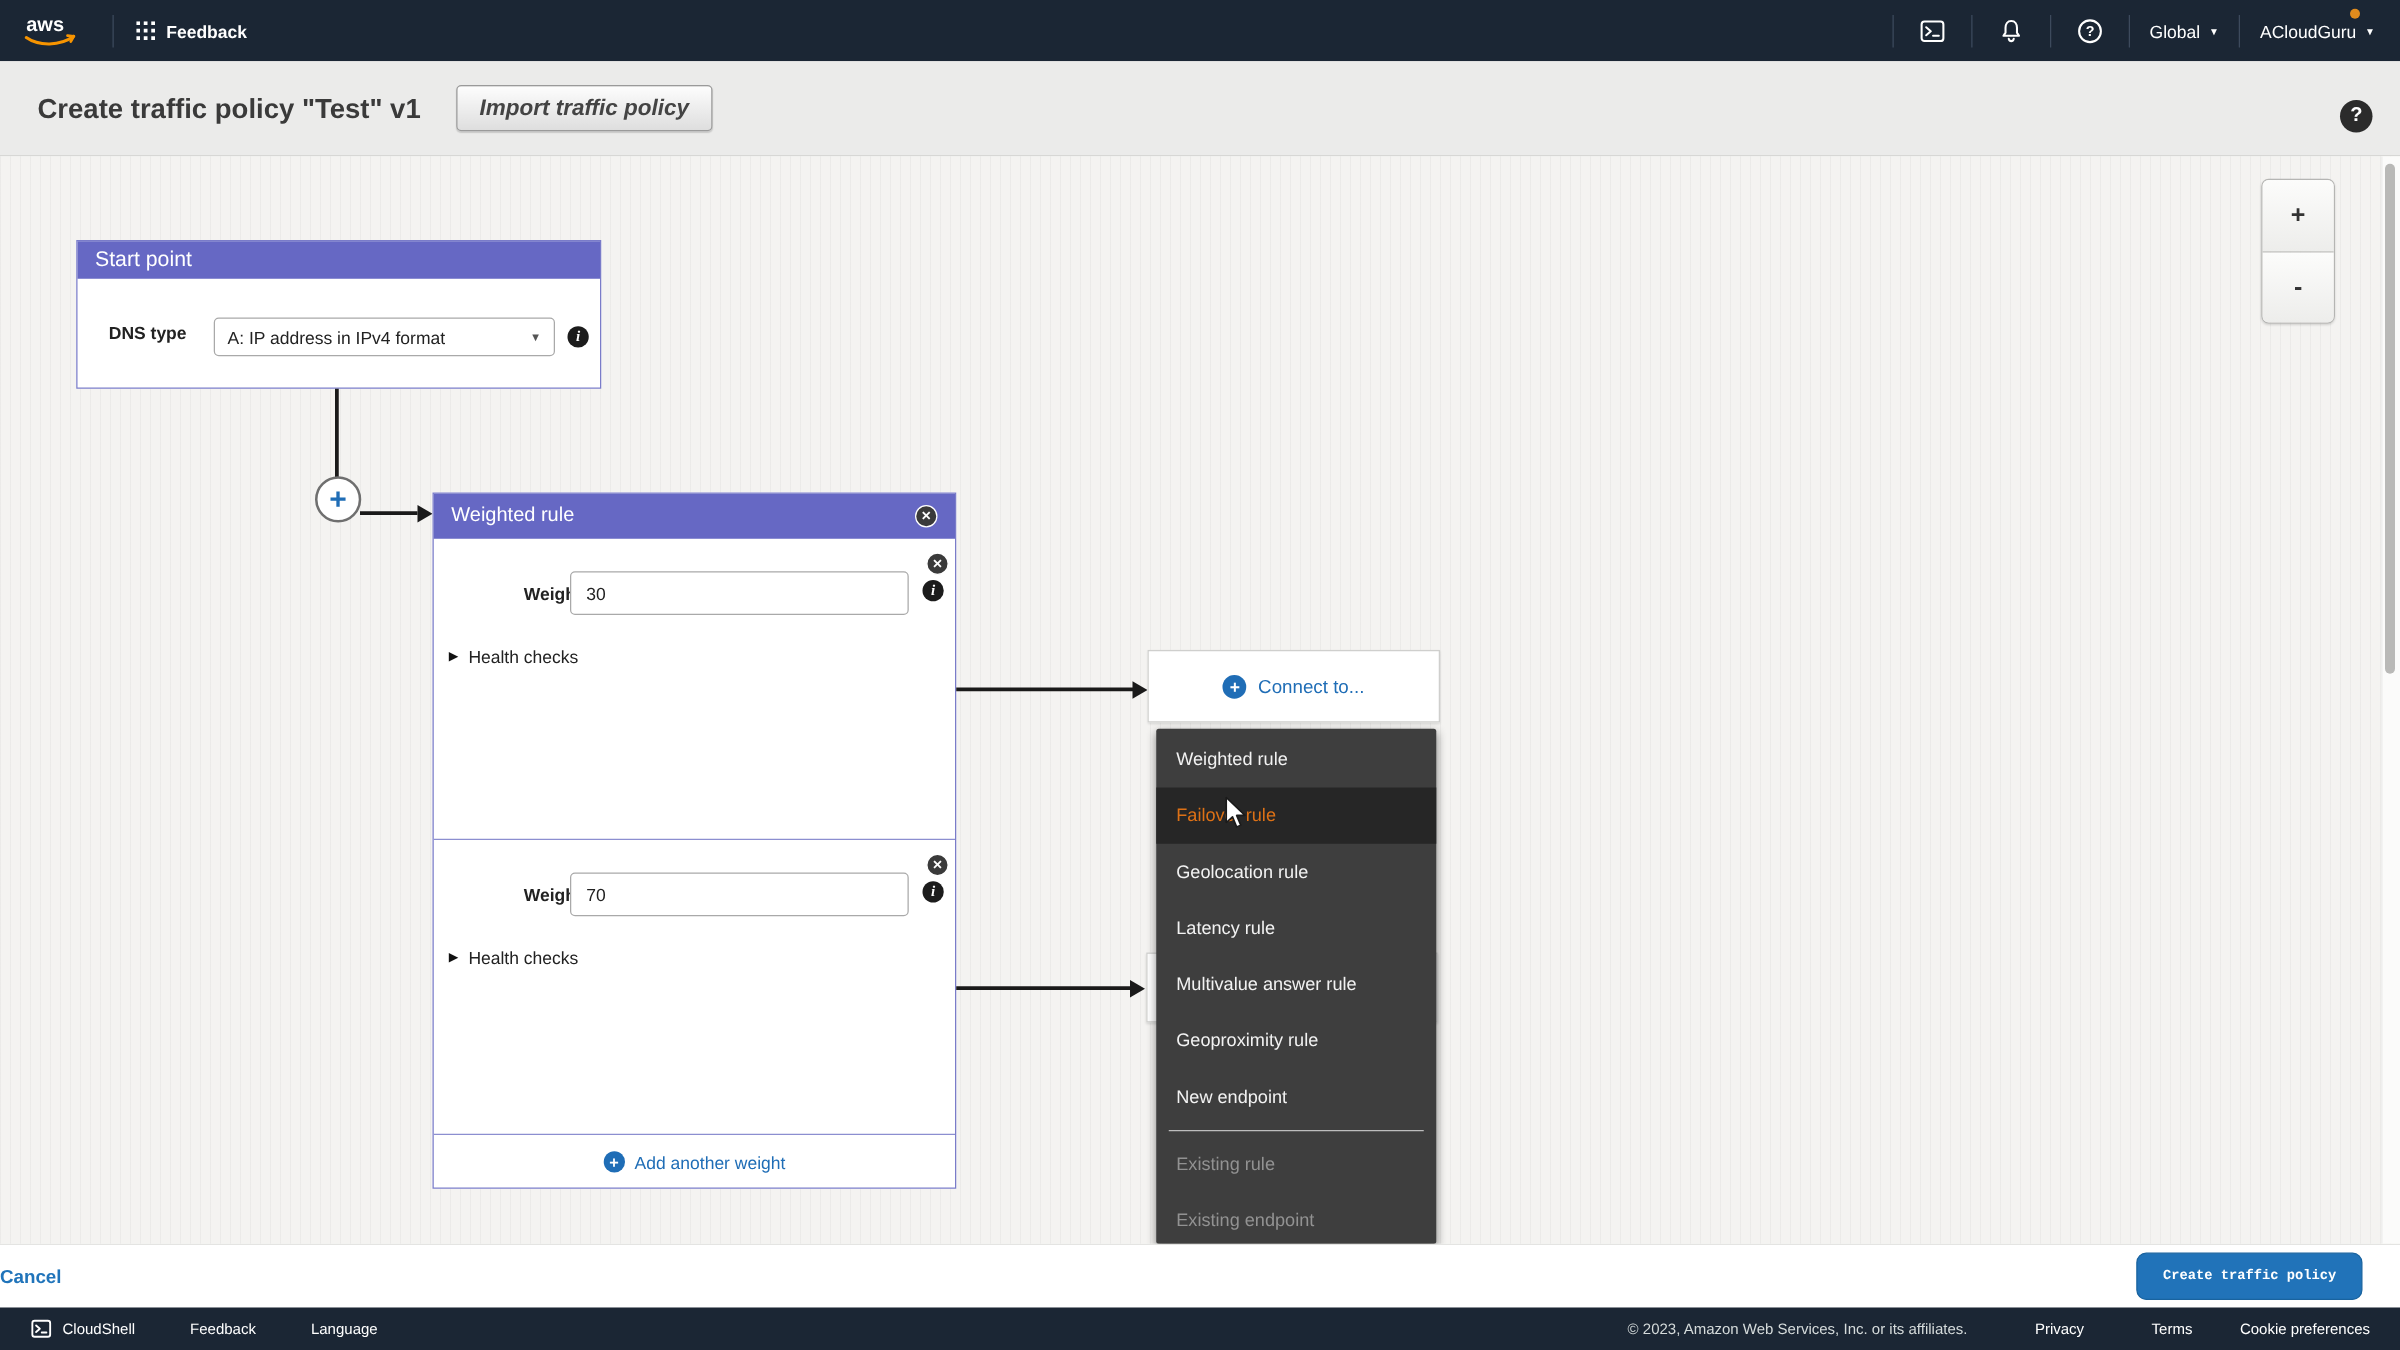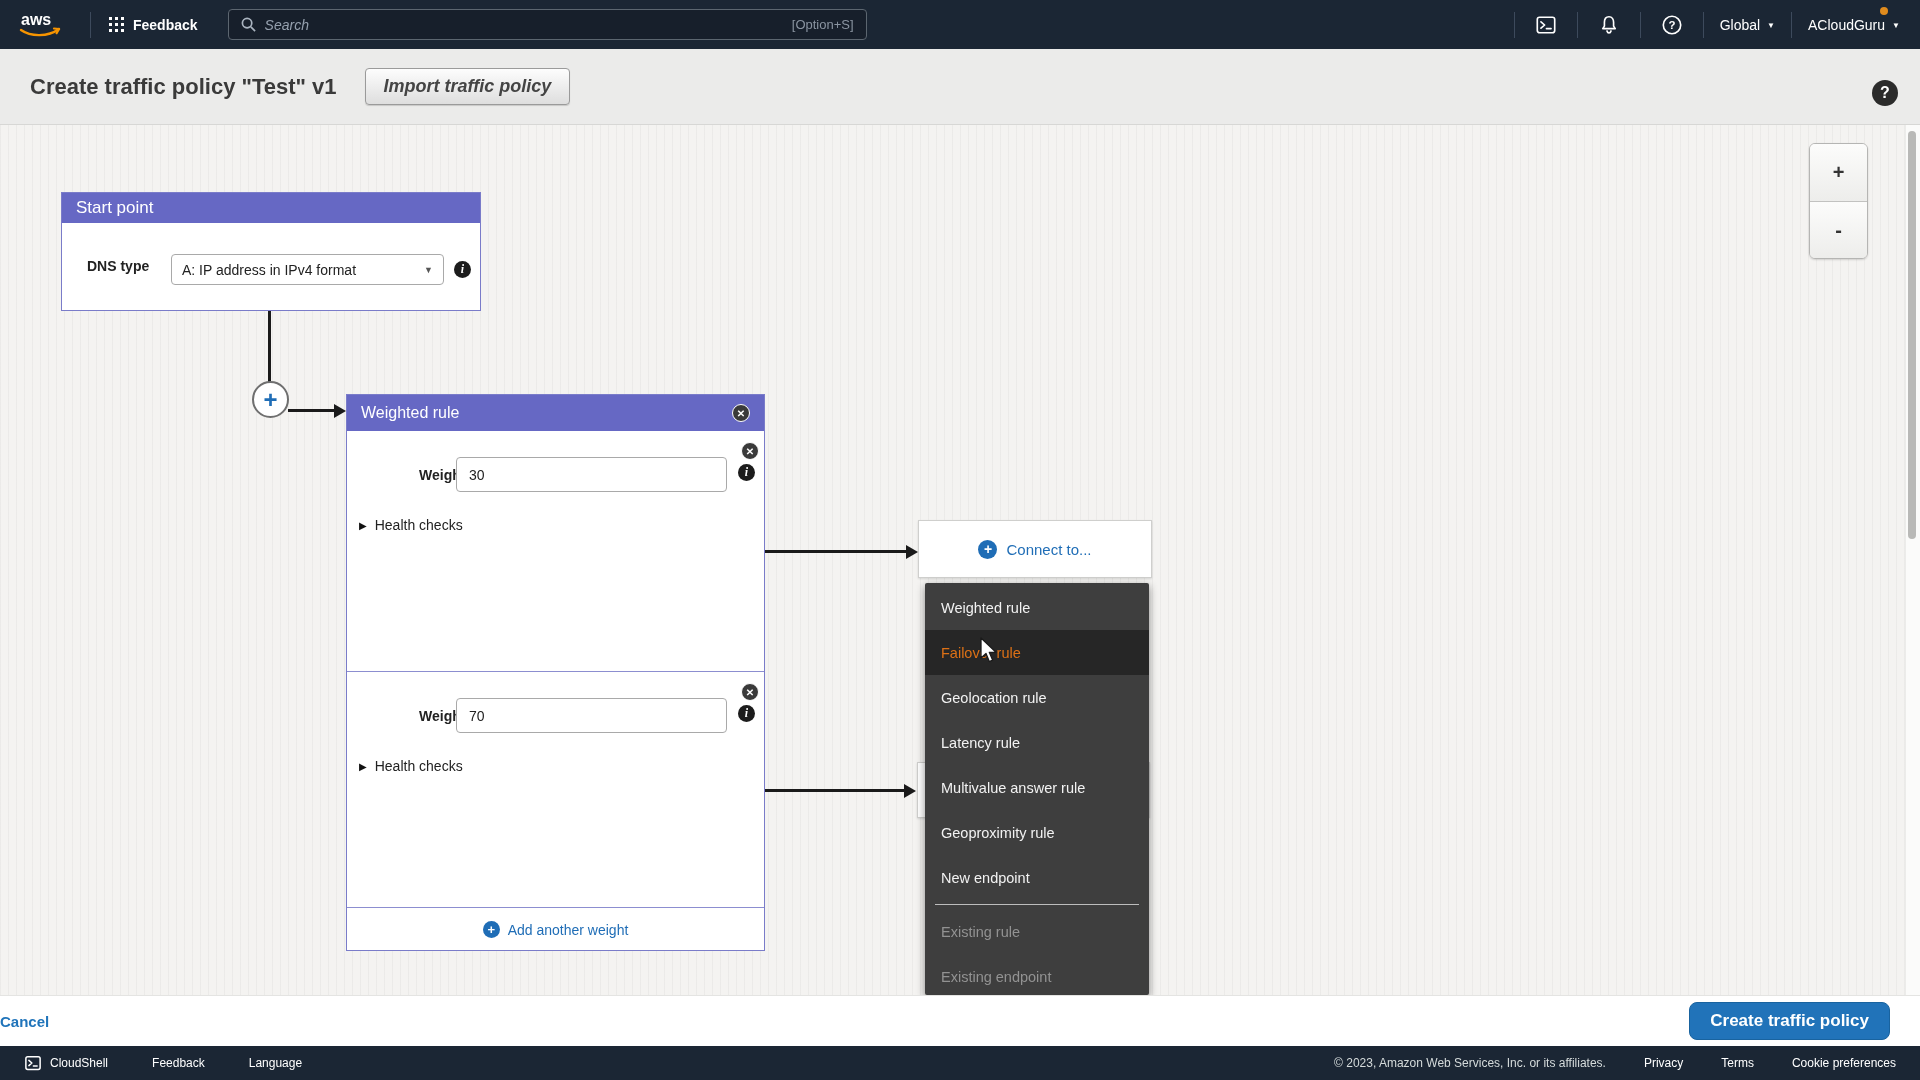--- a/index.html
+++ b/index.html
@@ -91,22 +91,22 @@
 
   .scrollbar-track { position:absolute; right:0; top:0; width:15px; height:100%; background:#fbfbfa; border-left:1px solid #ececea; }
   .scrollbar-thumb { position:absolute; right:4px; top:6px; width:8px; height:408px; background:#b9b9b7; border-radius:5px; cursor:pointer; }
 
   .cursor-svg { position:absolute; left:979px; top:512px; z-index:9; pointer-events:none; }
 
   
   .action-bar { height:51px; background:#fff; display:flex; align-items:center; justify-content:space-between; padding-right:30px; gap:30px;
     border-top:1px solid #e4e4e2; }
   .cancel-link { color:#2074ba; font-size:15px; font-weight:bold; cursor:pointer; }
-  .btn-primary { height:38px; padding:0 20px; background:#2173b9; color:#fff; font-size:17px; font-weight:bold; border:1px solid #19639f;
-    border-radius:8px; cursor:pointer; font-family:Liberation Sans, sans-serif; }
+  .btn-primary { height:38px; padding:0 20px; background:#2173b9; color:#fff; font-size:11px; font-weight:bold; border:1px solid #19639f;
+    border-radius:8px; cursor:pointer; font-family:Liberation Mono, monospace; }
 
   
   .footer { height:34px; background:#1b2634; color:#fff; display:flex; align-items:center; padding:0 24px; font-size:12px; }
   .ft-item { display:flex; align-items:center; gap:8px; cursor:pointer; margin-right:44px; }
   .ft-right { margin-left:auto; display:flex; align-items:center; gap:38px; }
   .ft-copy { color:#d5dbdb; cursor:default; }
 </style>
 </head>
 <body>
 
@@ -128,28 +128,20 @@
           <rect x="0" y="6" width="3" height="3"></rect>
             <rect x="6" y="6" width="3" height="3"></rect>
             <rect x="12" y="6" width="3" height="3"></rect>
           <rect x="0" y="12" width="3" height="3"></rect>
             <rect x="6" y="12" width="3" height="3"></rect>
             <rect x="12" y="12" width="3" height="3"></rect>
         </g>
       </svg>
       <span>Feedback</span>
     </div>
-    <div class="search-box">
-      <svg width="15" height="15" viewBox="0 0 16 16">
-        <circle cx="6.5" cy="6.5" r="5" stroke="#aab4c0" stroke-width="1.8" fill="none"></circle>
-        <line x1="10.5" y1="10.5" x2="15" y2="15" stroke="#aab4c0" stroke-width="1.8"></line>
-      </svg>
-      <span class="ph">Search</span>
-      <span class="shortcut">[Option+S]</span>
-    </div>
     <div class="tn-right">
       <div class="tn-sep"></div>
       <div class="tn-iconbtn">
         <svg width="22" height="22" viewBox="0 0 24 24">
           <rect x="2.5" y="3.5" width="19" height="17" rx="2.5" stroke="#ffffff" stroke-width="1.8" fill="none"></rect>
           <polyline points="6.5,8.5 10.5,12 6.5,15.5" stroke="#ffffff" stroke-width="1.8" fill="none" stroke-linecap="round" stroke-linejoin="round"></polyline>
           <line x1="12.5" y1="16" x2="17.5" y2="16" stroke="#ffffff" stroke-width="1.8" stroke-linecap="round"></line>
         </svg>
       </div>
       <div class="tn-sep"></div>
@@ -291,19 +283,19 @@
         <rect x="2.5" y="3.5" width="19" height="17" rx="2.5" stroke="#ffffff" stroke-width="2" fill="none"></rect>
         <polyline points="6.5,8.5 10.5,12 6.5,15.5" stroke="#ffffff" stroke-width="2" fill="none" stroke-linecap="round" stroke-linejoin="round"></polyline>
         <line x1="12.5" y1="16" x2="17.5" y2="16" stroke="#ffffff" stroke-width="2" stroke-linecap="round"></line>
       </svg>
       <span>CloudShell</span>
     </div>
     <div class="ft-item">Feedback</div>
     <div class="ft-item">Language</div>
     <div class="ft-right">
       <span class="ft-copy">© 2023, Amazon Web Services, Inc. or its affiliates.</span>
-      <span class="ft-item" style="margin:0">Privacy</span>
+      <span class="ft-item" style="margin:16px">Privacy</span>
       <span class="ft-item" style="margin:0">Terms</span>
       <span class="ft-item" style="margin:0">Cookie preferences</span>
     </div>
   </footer>
 
 </div>
 
 </body></html>

